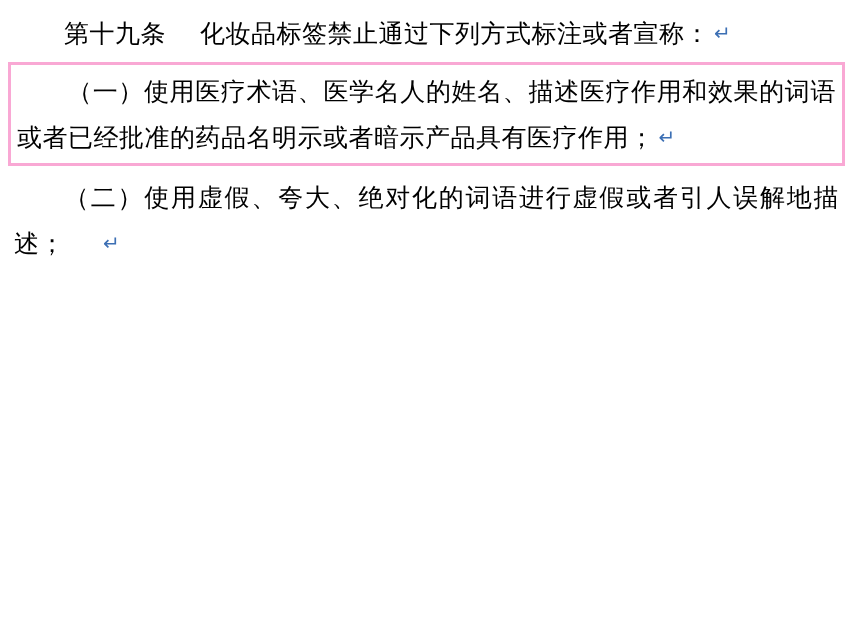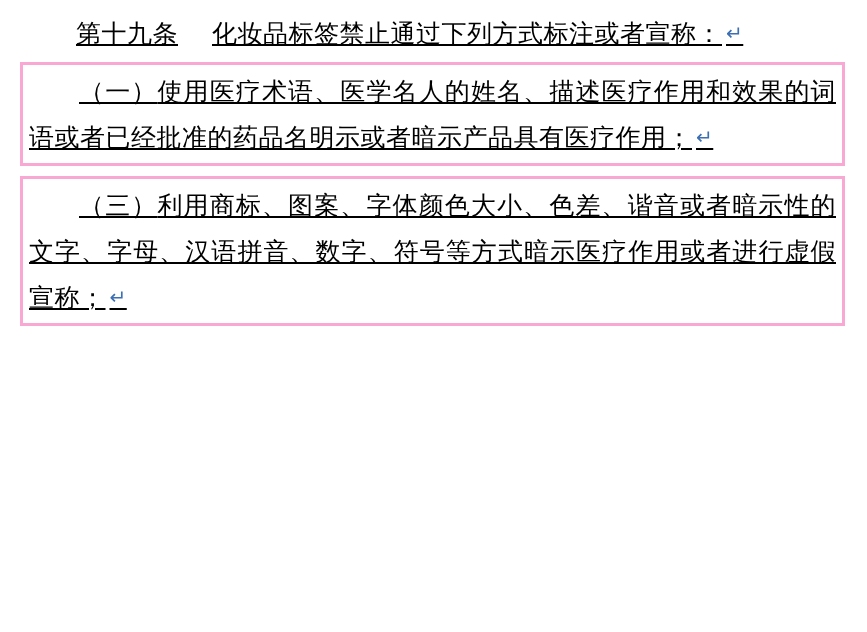--- a/index.html
+++ b/index.html
@@ -12,22 +12,21 @@
     height: 632px;
     font-family: "Liberation Sans", sans-serif;
     color: #000000;
     overflow: hidden;
   }
   .page {
     position: relative;
     width: 867px;
     height: 632px;
     box-sizing: border-box;
-    padding: 8px 22px 0 20px;
-    text-decoration: underline;
+    padding: 8px 22px 0 8px;
   }
   .para {
     font-size: 25px;
     line-height: 46px;
     letter-spacing: 0.5px;
     text-align: justify;
     text-justify: inter-ideograph;
     margin: 0;
     padding: 2px 6px 2px 6px;
     box-sizing: border-box;
@@ -62,23 +61,23 @@
   </div>
 
   <div class="spacer-4"></div>
 
   <div class="para indent boxed">
     <span>（一）</span><span>使用医疗术语、医学名人的姓名、描述医疗作用和效果的词语或者已经批准的药品名明示或者暗示产品具有医疗作用；</span><span class="pilcrow">↵</span>
   </div>
 
   <div class="spacer-6"></div>
 
+  <div class="para indent">
+    <span>（二）</span><span>使用虚假、夸大、绝对化的词语进行虚假或者引人误解地描述；</span><span class="gap"></span><span class="pilcrow">↵</span>
+  </div>
 
   <div class="spacer-4"></div>
 
-  <div class="para indent boxed">
-    <span>（三）</span><span>利用商标、图案、字体颜色大小、色差、谐音或者暗示性的文字、字母、汉语拼音、数字、符号等方式暗示医疗作用或者进行虚假宣称；</span><span class="pilcrow">↵</span>
-  </div>
 
   <div class="spacer-6"></div>
 
 
 </div>
 
 </body></html>

